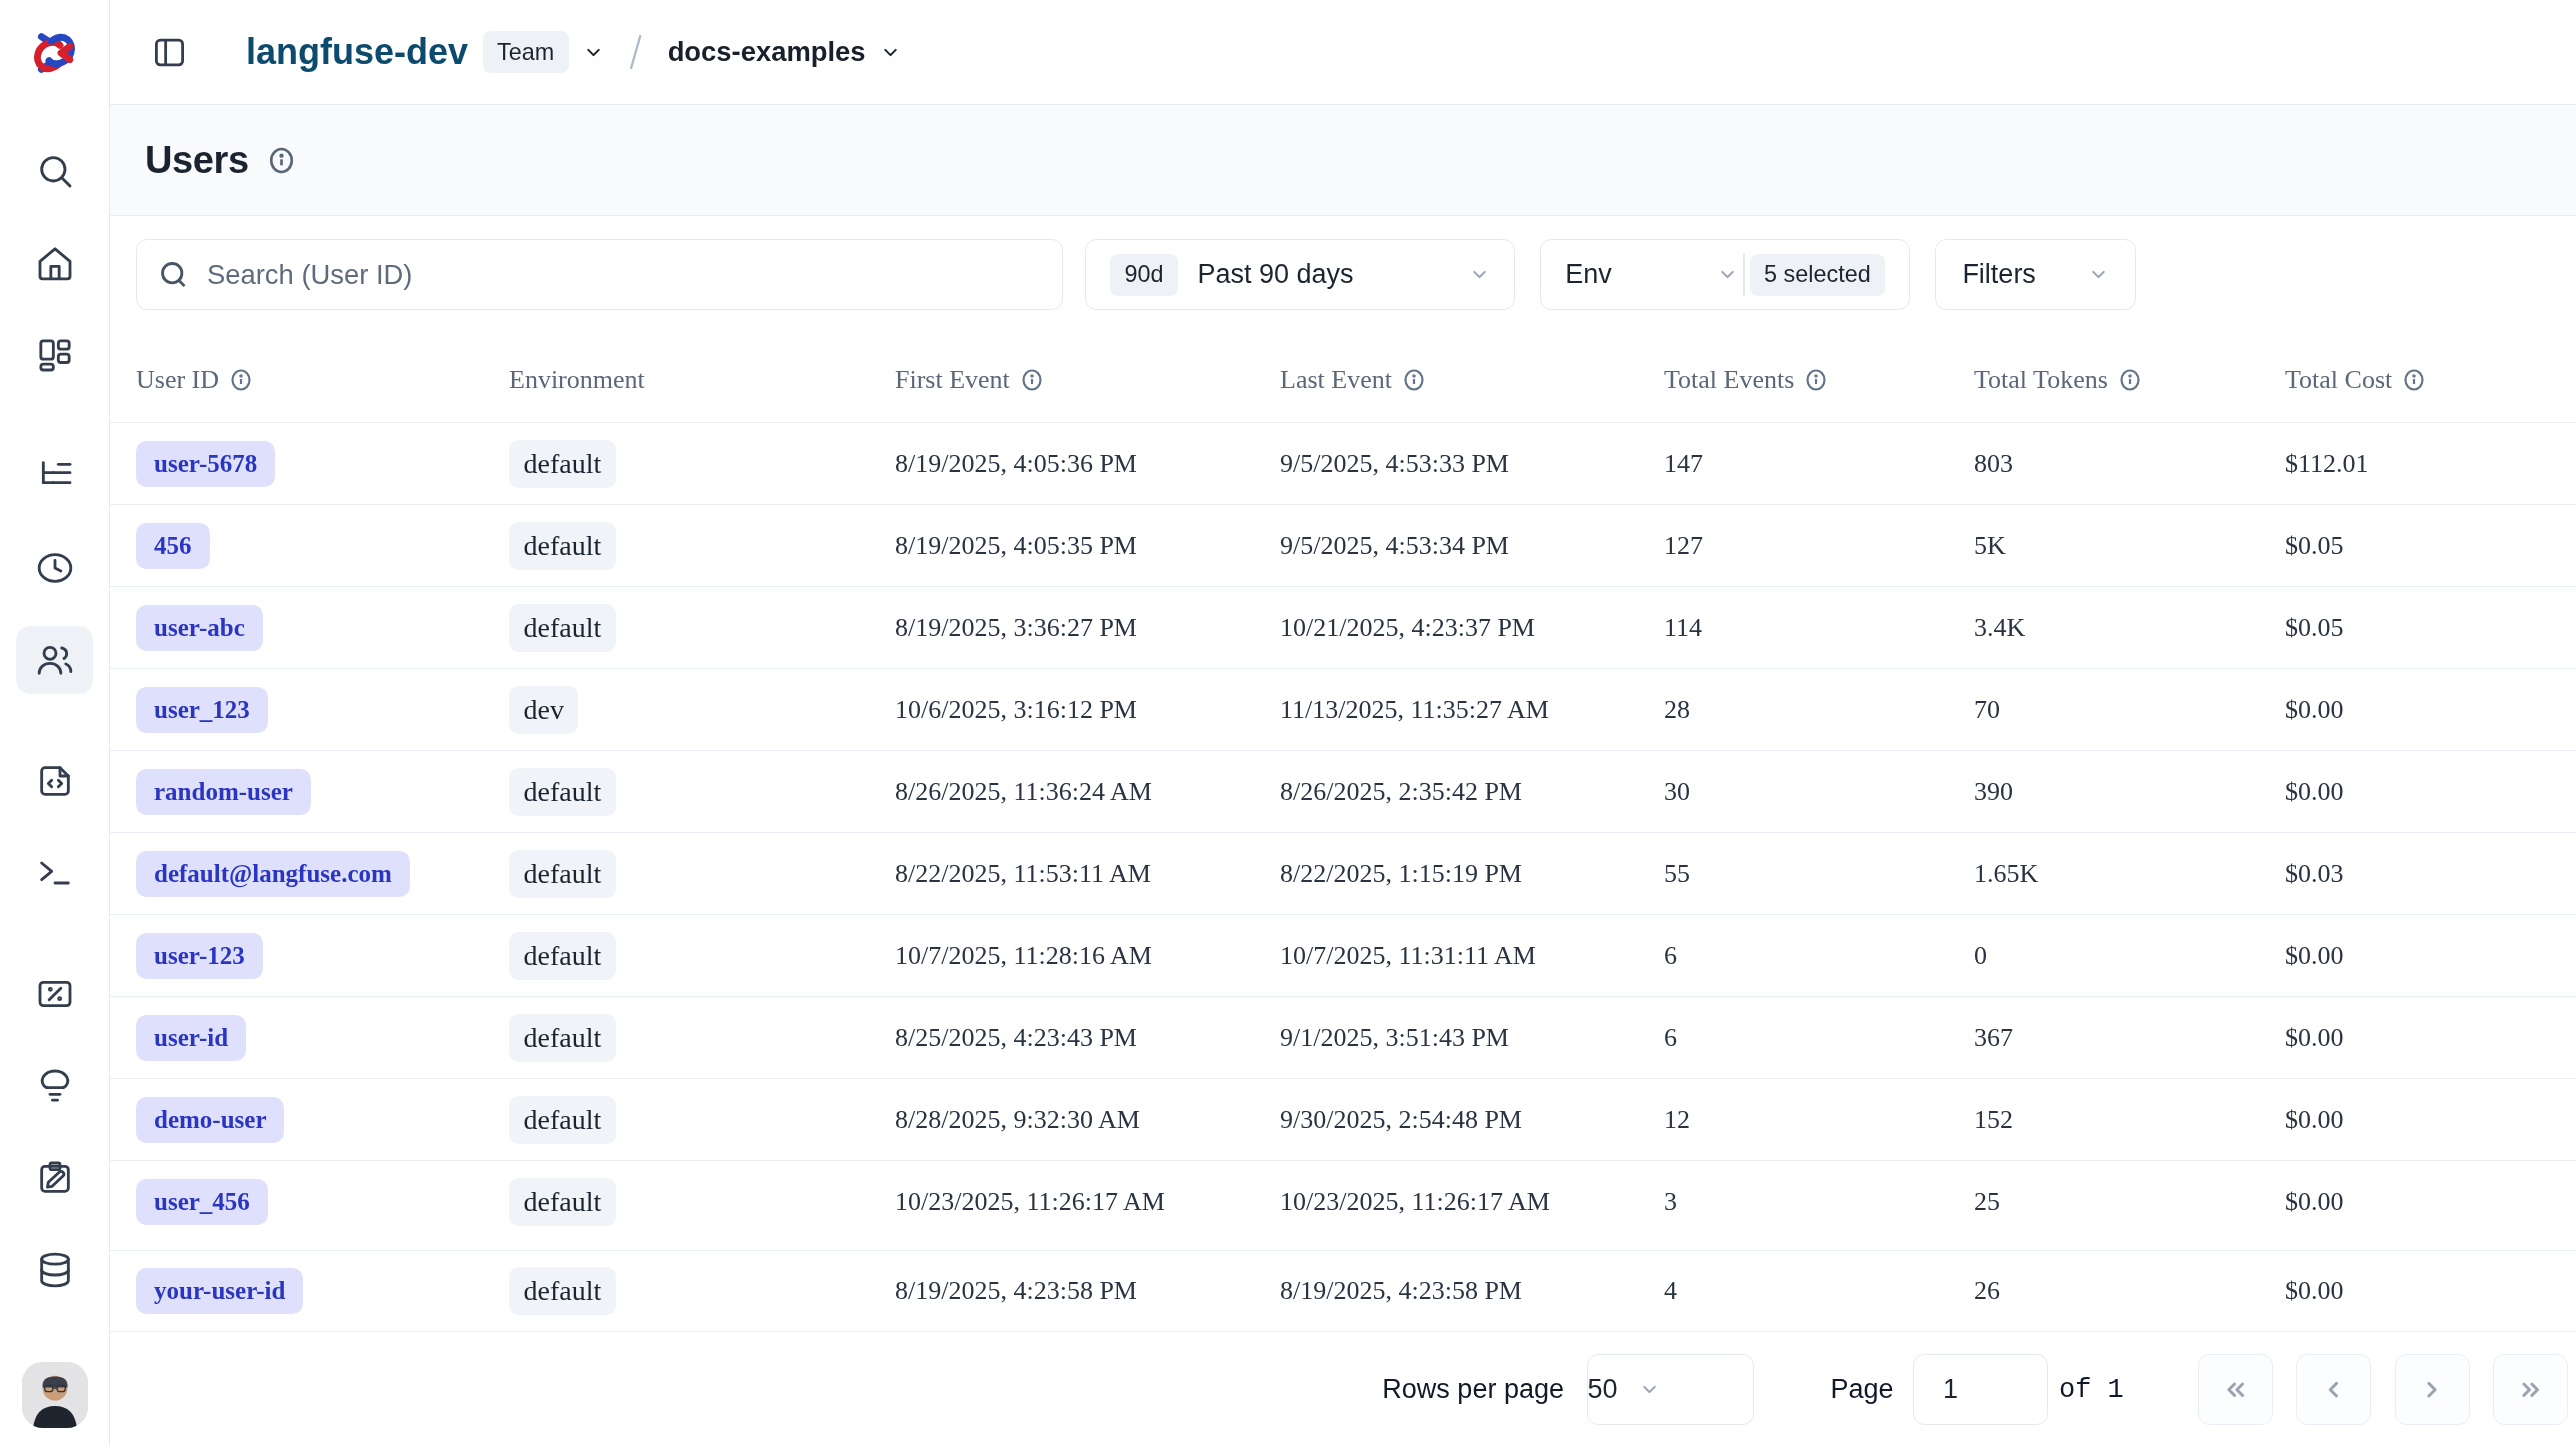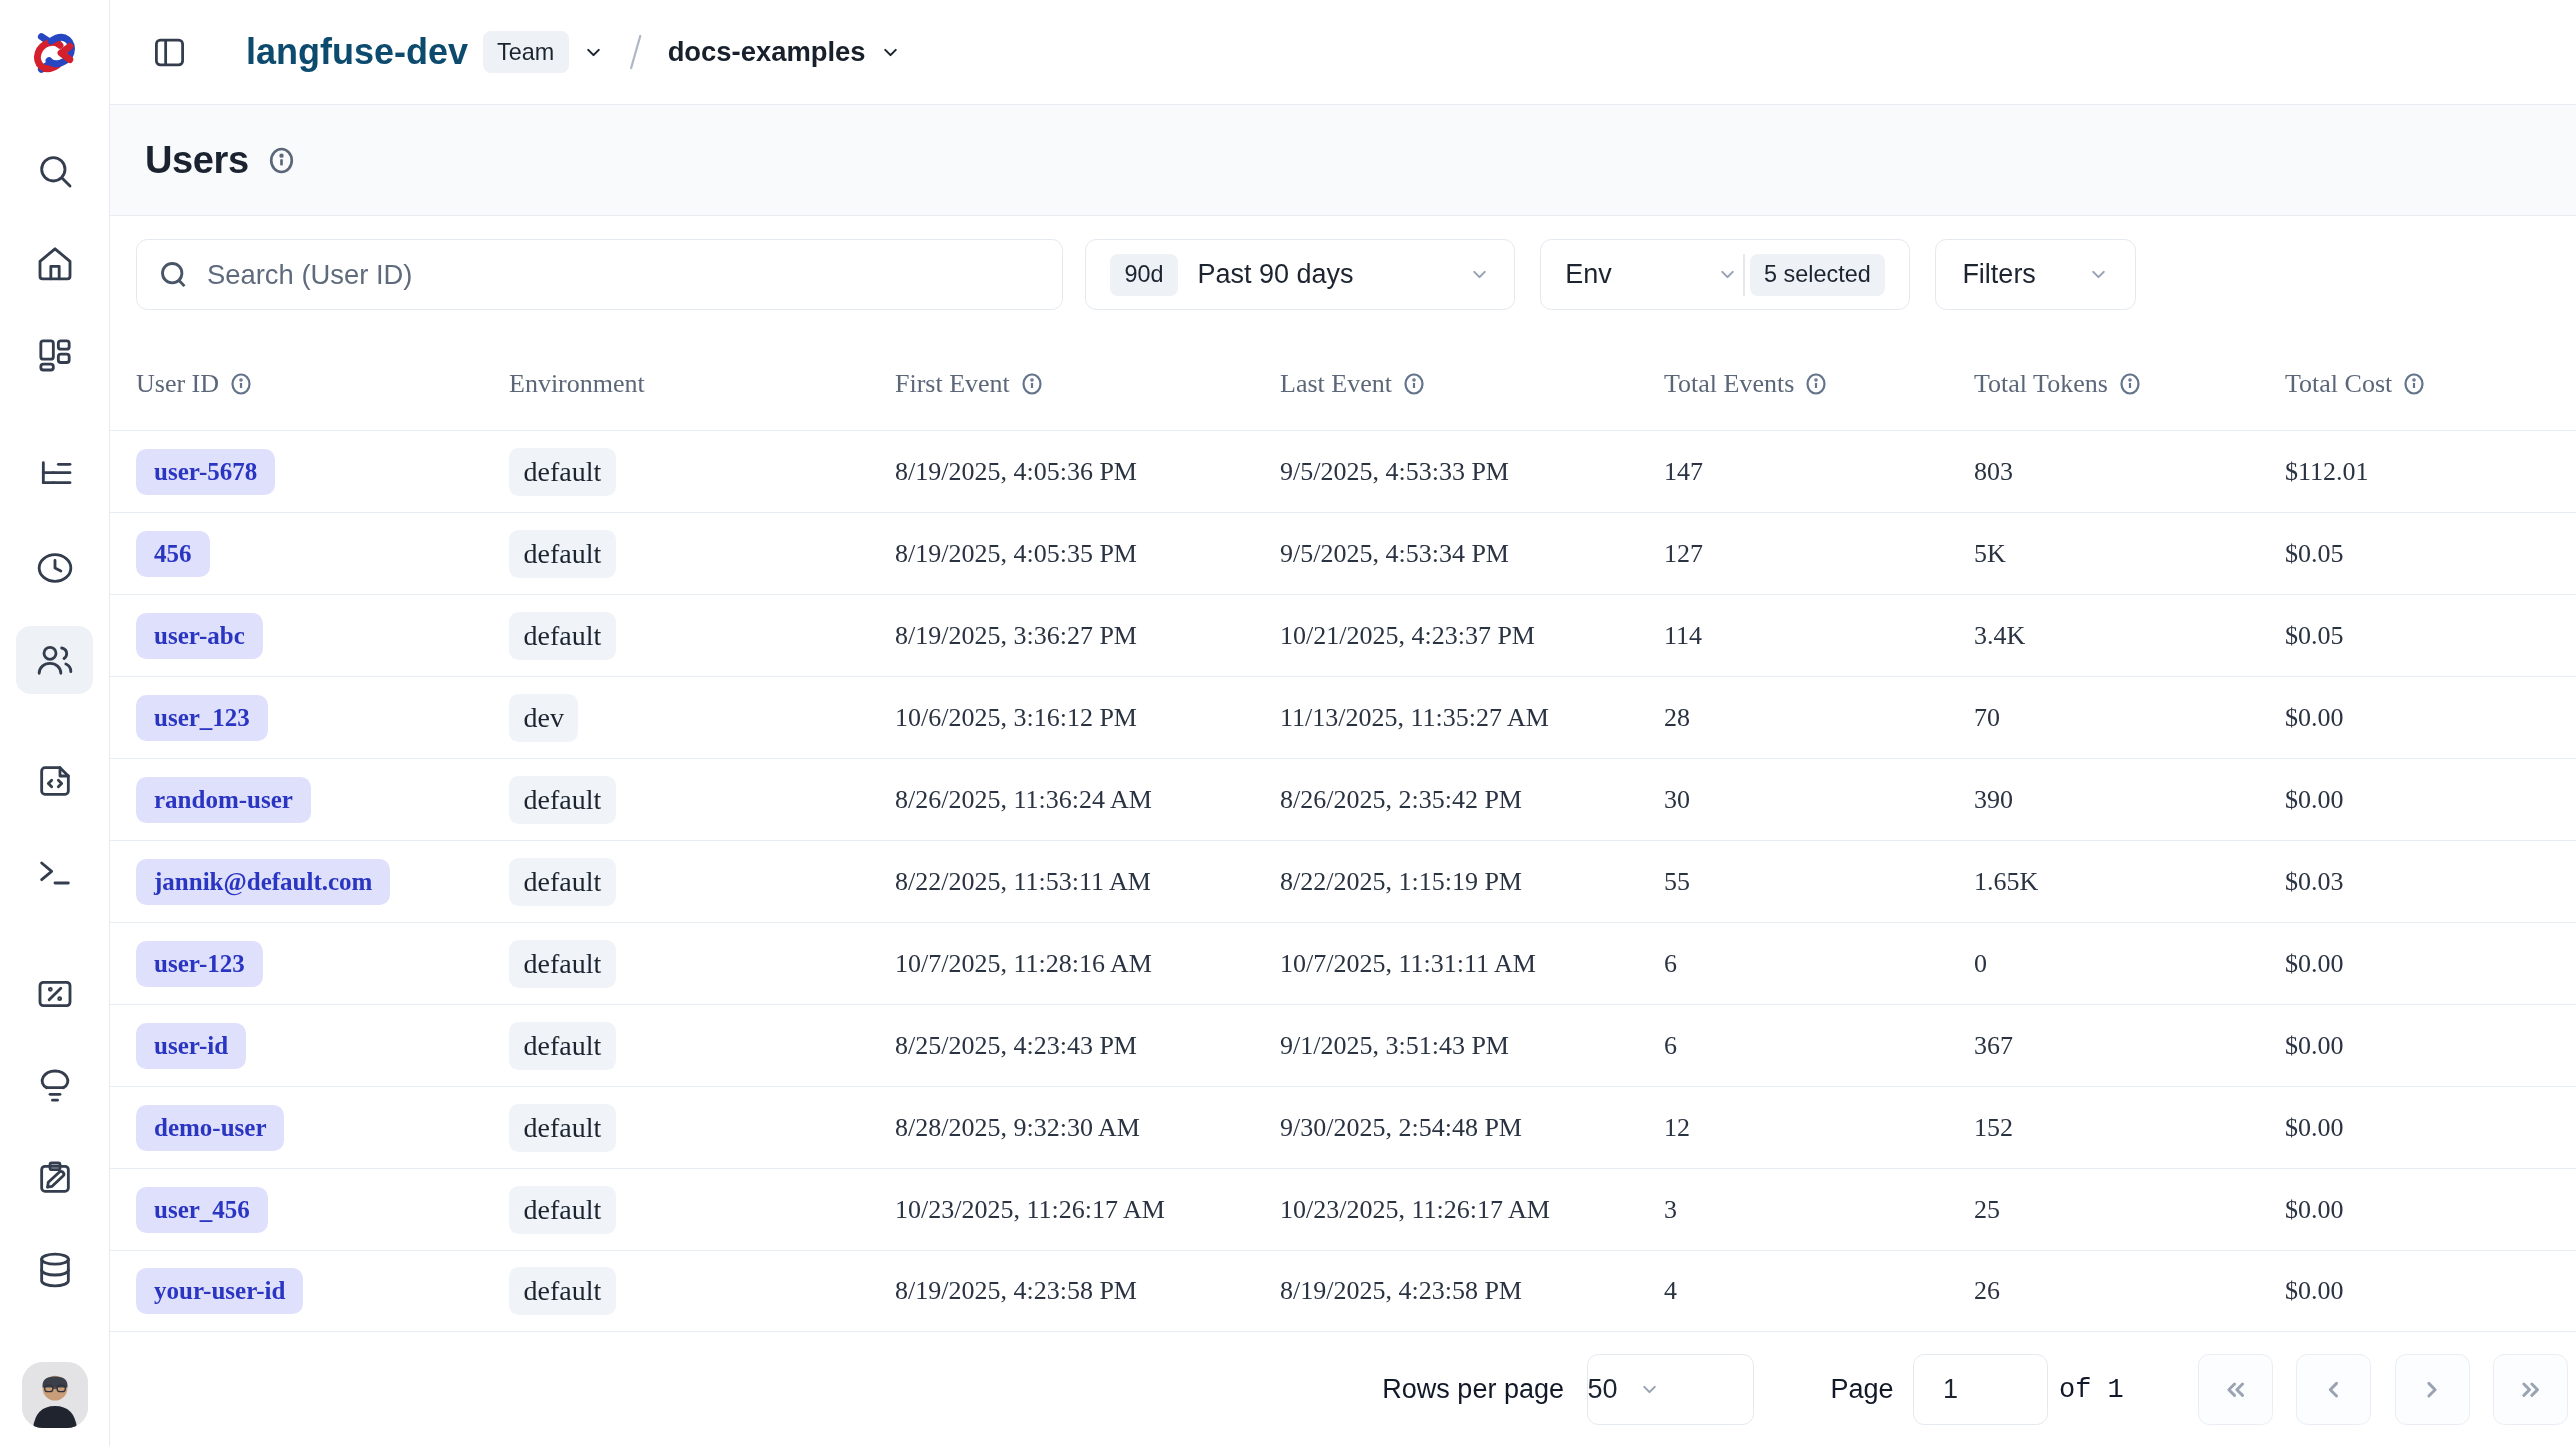--- a/index.html
+++ b/index.html
@@ -53,21 +53,21 @@
   .btn-env { width:370px; padding:0 24px; margin-left:3.2px; }
   .env-divider { width:1.6px; height:42px; background:#e4e9f0; margin:0 4.8px; }
   .btn-filters { width:201px; padding:0 26px; gap:14.5px; margin-left:3.2px; justify-content:space-between; }
 
   
   .table { flex:1; display:flex; flex-direction:column; min-height:0;font-family:Liberation Serif, serif; }
   .thead, .trow { display:grid; grid-template-columns:373px 386px 385px 384px 310px 311px auto; padding:0 26px; align-items:center; }
   .thead { height:120px; padding-top:27.4px; }
   .th { display:flex; align-items:center; gap:9.7px; font-size:26px; color:#5b6778; }
   .trow { height:82px; border-top:1.6px solid #e9eef5; cursor:pointer; background:#fff; }
-  .trow:last-child { border-bottom:1.6px solid #e9eef5; }
+  .trow:last-child { border-bottom:1.6px solid #e9eef5;margin-top:8px; }
   .cell { font-size:26px; color:#2a3342; padding-right:16px; white-space:nowrap; overflow:hidden; }
   .badge-user { display:inline-block; background:#dfe0fb; color:#2a35c2; font-weight:700; font-size:25px; padding:9px 18px; border-radius:10.5px; cursor:pointer; }
   .badge-env { display:inline-block; background:#f0f4f8; color:#1c2430; font-size:28px; padding:8px 14.5px; border-radius:9.7px; }
 
   
   .pagination { height:115px; display:flex; align-items:center; justify-content:flex-end; padding-right:8px; gap:0; flex-shrink:0; }
   .pg-label { font-size:27px; font-weight:500; color:#111827; }
   .pg-select { width:167px; height:71px; border:1.6px solid #e4e9f0; border-radius:11.3px; display:flex; align-items:center; justify-content:flex-start; gap:21px; margin-left:22.6px; cursor:pointer; background:#fff; }
   .pg-select span { font-size:27px; color:#1c2430; }
   .pg-page-label { margin-left:77px; }
@@ -375,21 +375,21 @@
           <div class="cell"><span class="badge-user">random-user</span></div>
           <div class="cell"><span class="badge-env">default</span></div>
           <div class="cell">8/26/2025, 11:36:24 AM</div>
           <div class="cell">8/26/2025, 2:35:42 PM</div>
           <div class="cell">30</div>
           <div class="cell">390</div>
           <div class="cell">$0.00</div>
         </div>
 
         <div class="trow">
-          <div class="cell"><span class="badge-user">jannik@default.com</span></div>
+          <div class="cell"><span class="badge-user">default@langfuse.com</span></div>
           <div class="cell"><span class="badge-env">default</span></div>
           <div class="cell">8/22/2025, 11:53:11 AM</div>
           <div class="cell">8/22/2025, 1:15:19 PM</div>
           <div class="cell">55</div>
           <div class="cell">1.65K</div>
           <div class="cell">$0.03</div>
         </div>
 
         <div class="trow">
           <div class="cell"><span class="badge-user">user-123</span></div>

